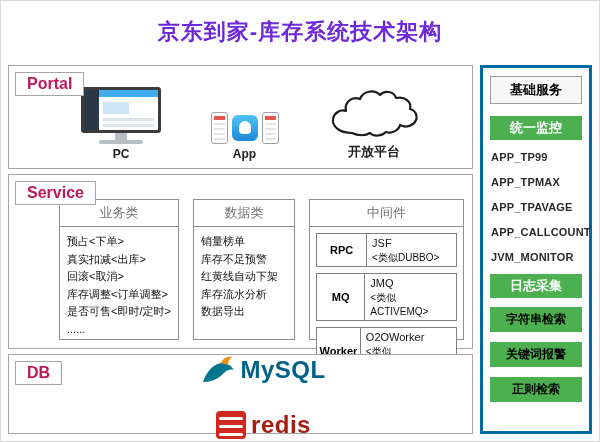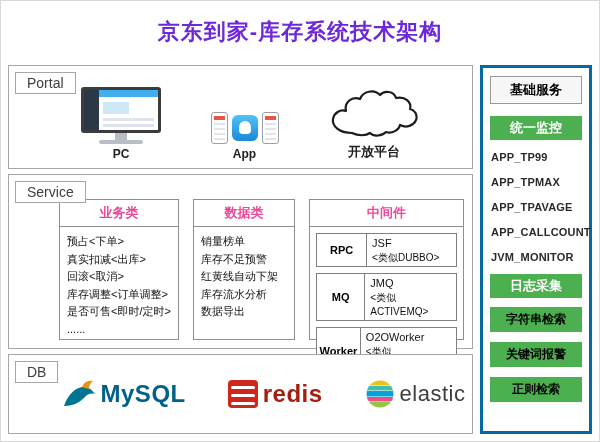--- a/index.html
+++ b/index.html
@@ -6,21 +6,21 @@
   html,body { background:#ffffff; }
   body { font-family:"Liberation Sans","DejaVu Sans",sans-serif; }
   .page { position:relative; width:600px; height:442px; background:#fff; border:1px solid #d8d8d8; overflow:hidden; }
 
   .title { text-align:center; font-size:22px; font-weight:bold; color:#6d28d9; padding-top:16px; letter-spacing:1px; }
 
   .content { position:absolute; top:64px; left:7px; right:7px; bottom:7px; display:flex; gap:7px; }
   .main { flex:1; display:flex; flex-direction:column; }
 
   section { border:1px solid #a6a6a6; position:relative; background:#fff; }
-  .sec-label { position:absolute; top:6px; left:6px; border:1px solid #a6a6a6; padding:2px 11px; font-size:14px; font-weight:normal; background:#fff; color:#404040; z-index:2; }
+  .sec-label { position:absolute; top:6px; left:6px; border:1px solid #a6a6a6; padding:2px 11px; font-size:16px; font-weight:bold; background:#fff; color:#be185d; z-index:2; }
 
   
   .portal { height:104px; margin-bottom:5px; }
   .portal-items { position:absolute; inset:0; display:flex; align-items:flex-end; justify-content:space-between; padding:8px 52px 7px 72px; }
   .p-item { display:flex; flex-direction:column; align-items:center; }
   .caption { font-size:12px; font-weight:bold; color:#222; margin-top:3px; }
   .caption-cn { font-size:13px; }
 
   
   .pc-icon { display:flex; flex-direction:column; align-items:center; }
@@ -41,33 +41,33 @@
   .appsq { width:26px; height:26px; border-radius:6px; background:linear-gradient(#4fc3f7,#1e88d8); position:relative; margin-bottom:3px; }
   .appsq::after { content:""; position:absolute; left:7px; top:6px; width:12px; height:13px; background:#fff; border-radius:6px 6px 4px 4px; }
 
   
   .service { flex:1; margin-bottom:5px; }
   .svc-boxes { position:absolute; top:24px; left:50px; right:8px; bottom:8px; display:flex; gap:14px; }
   .svc-box { border:1px solid #8f8f8f; background:#fff; display:flex; flex-direction:column; }
   .svc-box.b1 { width:124px; }
   .svc-box.b2 { width:116px; }
   .svc-box.b3 { width:176px; }
-  .svc-head { text-align:center; font-size:13px; font-weight:bold; color:#ec4899; padding:4px 2px; border-bottom:1px solid #8f8f8f; }
+  .svc-head { text-align:center; font-size:13px; font-weight:normal; color:#737373; padding:4px 2px; border-bottom:1px solid #8f8f8f; }
   .svc-body { padding:6px 7px; font-size:11px; line-height:1.6; color:#111; }
   .svc-body div { white-space:nowrap; }
 
   .mw-body { padding:6px; display:flex; flex-direction:column; gap:6px; }
   .mw-row { border:1px solid #7f7f7f; display:flex; align-items:stretch; min-height:33px; background:#fff; }
   .mw-key { width:50px; border-right:1px solid #7f7f7f; display:flex; align-items:center; justify-content:center; font-size:11px; font-weight:bold; color:#000; padding:2px; }
   .mw-val { padding:2px 5px; font-size:10px; line-height:1.35; display:flex; flex-direction:column; justify-content:center; color:#111; }
   .mw-val .v1 { font-size:11px; }
 
   
   .db { height:80px; }
-  .db-logos { position:absolute; inset:0; display:flex; align-items:center; justify-content:center; gap:42px; padding-left:46px; }
+  .db-logos { position:absolute; inset:0; display:flex; align-items:center; gap:26px; padding-left:46px;flex-direction:column; }
   .logo { display:flex; align-items:center; gap:5px; }
   .mysql-text { font-size:24px; font-weight:bold; color:#00618a; letter-spacing:0.5px; }
   .redis-text { font-size:24px; font-weight:bold; color:#a41e11; letter-spacing:0.5px; }
   .elastic-text { font-size:22px; font-weight:400; color:#3e3e3e; letter-spacing:0.5px; }
   .redis-icon { width:30px; height:28px; border-radius:4px; background:#d0271d; position:relative; overflow:hidden; }
   .redis-icon::before { content:""; position:absolute; left:3px; right:3px; top:6px; height:3px; background:#fff; border-radius:2px;
     box-shadow:0 8px 0 #fff, 0 16px 0 #fff; }
 
   
   .sidebar { width:112px; border:3px solid #0369a1; background:#fff; padding:8px 7px; display:flex; flex-direction:column; }

